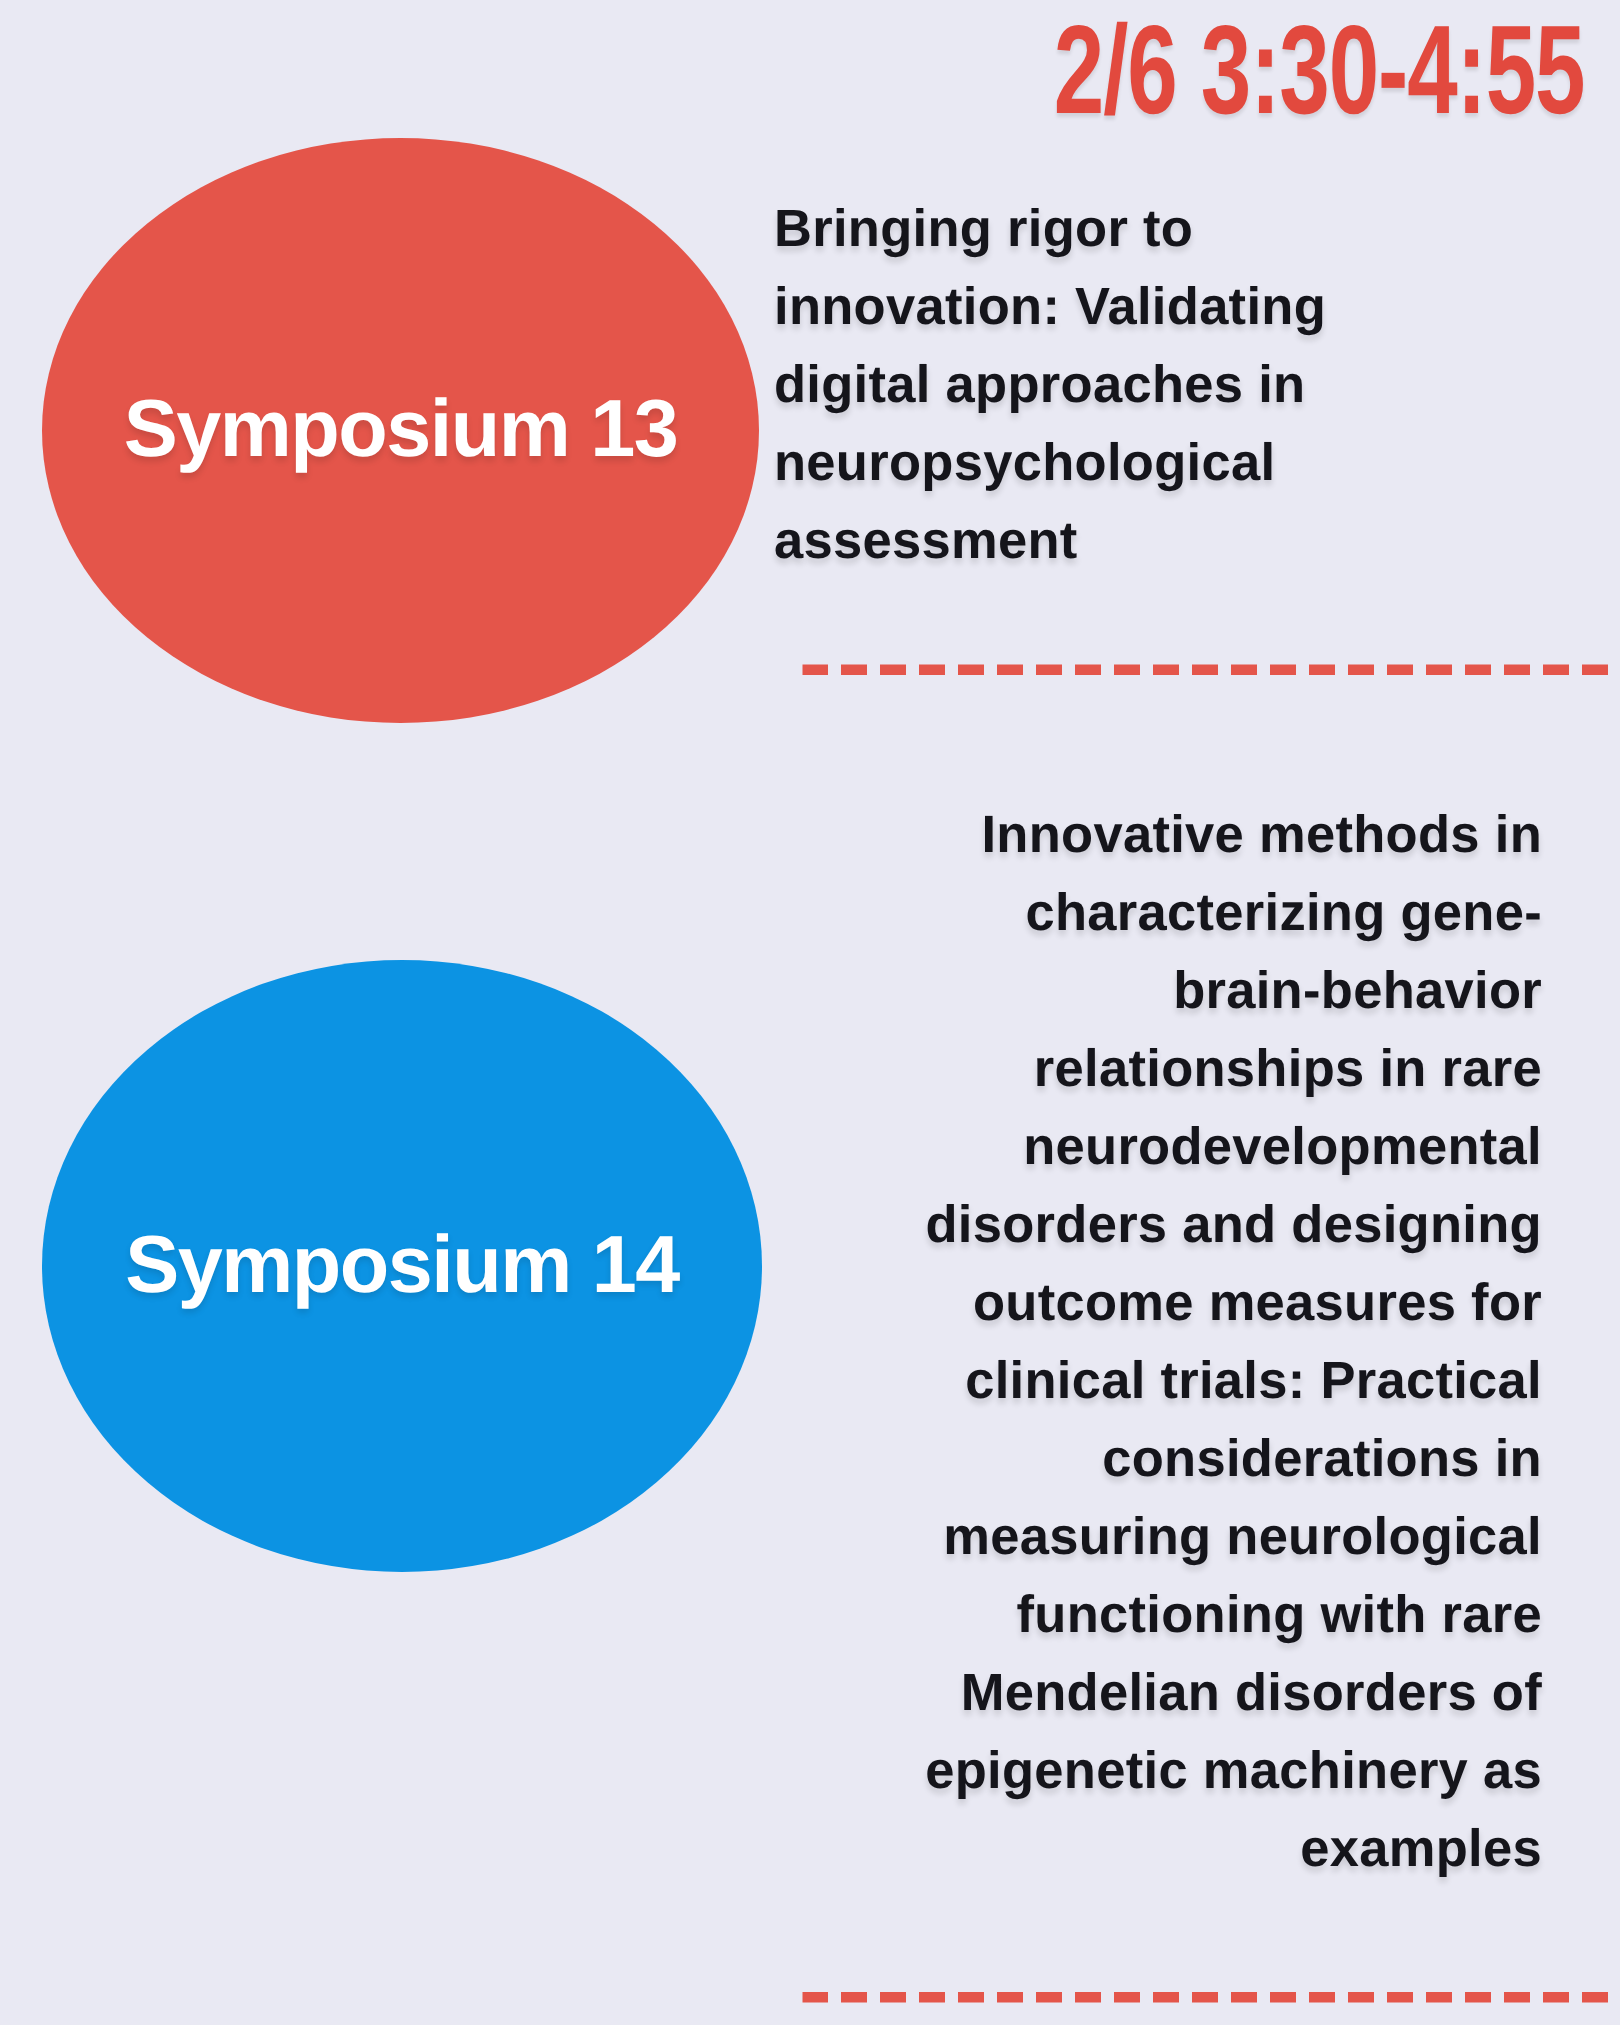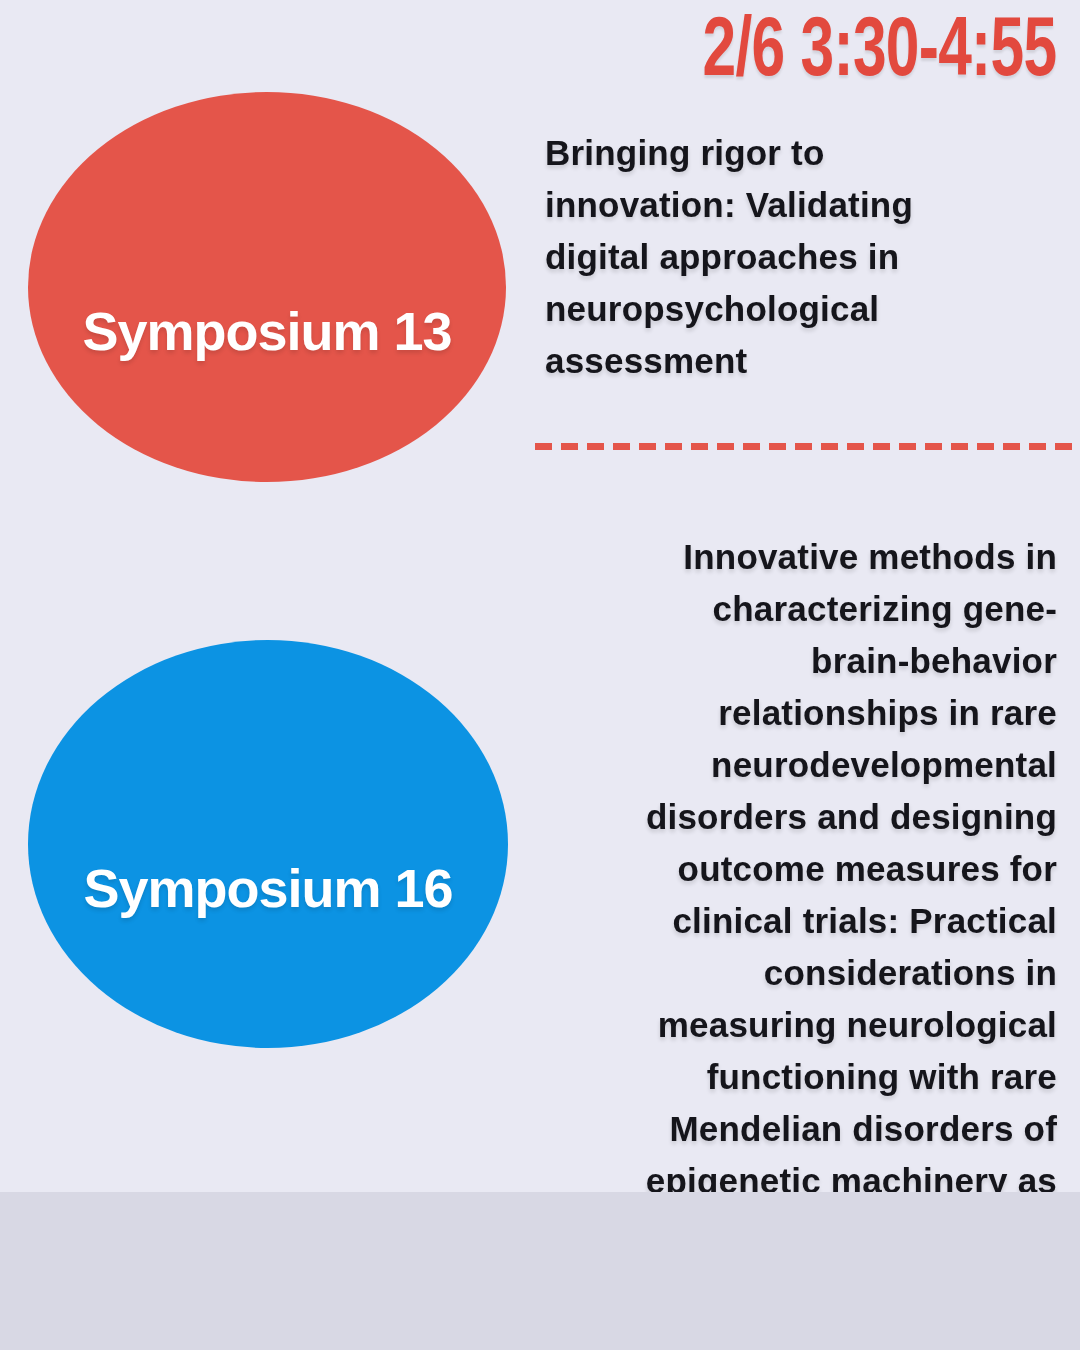--- a/index.html
+++ b/index.html
@@ -3,21 +3,21 @@
 <meta charset="utf-8">
 <style>
   html, body { margin: 0; padding: 0; }
   body {
     font-family: "Liberation Sans", sans-serif;
     background: #d8d8e4;
   }
   .canvas {
     position: relative;
     width: 1080px;
-    height: 1192px;
+    height: 1350px;
     margin: 0 auto;
     background: #E9E9F3;
     overflow: hidden;
     text-decoration: underline;
   }
 
   
   .session-time {
     position: absolute;
     top: 4px;
@@ -32,21 +32,21 @@
     transform: scaleX(0.72);
     transform-origin: 100% 0;
     text-shadow: 0 3px 3px rgba(0,0,0,0.10);
   }
 
   
   .badge {
     position: absolute;
     border-radius: 50%;
     display: flex;
-    flex-direction: column;
+    flex-direction: row;
     align-items: center;
     justify-content: center;
     text-align: left;
     color: #ffffff;
   }
   .badge.red {
     left: 28px; top: 92px;
     width: 478px; height: 390px;
     background: #E4554A;
     padding-top: 0;
@@ -70,21 +70,21 @@
     font-size: 42px;
     font-style: italic;
     font-weight: 400;
     line-height: 1.1;
     text-shadow: 0 3px 4px rgba(0,0,0,0.12);
   }
 
   
   .session-desc {
     position: absolute;
-    left: 545px;
+    left: 516px;
     width: 512px;
     font-size: 35px;
     font-weight: 700;
     line-height: 52px;
     color: #15151B;
     white-space: pre-line;
     letter-spacing: 0.2px;
     text-shadow: 0 3px 4px rgba(0,0,0,0.14);
   }
   .desc-1 { top: 127px; }
@@ -120,21 +120,21 @@
   <div class="session-desc desc-1">Bringing rigor to
 innovation: Validating
 digital approaches in
 neuropsychological
 assessment</div>
 
   <div class="dashed-divider divider-1"></div>
 
   <div class="badge blue">
     <div class="spacer"></div>
-    <div class="badge-title">Symposium 16</div>
+    <div class="badge-title">Symposium 14</div>
   </div>
 
   <div class="session-desc desc-2">Innovative methods in
 characterizing gene-
 brain-behavior
 relationships in rare
 neurodevelopmental
 disorders and designing
 outcome measures for
 clinical trials: Practical

